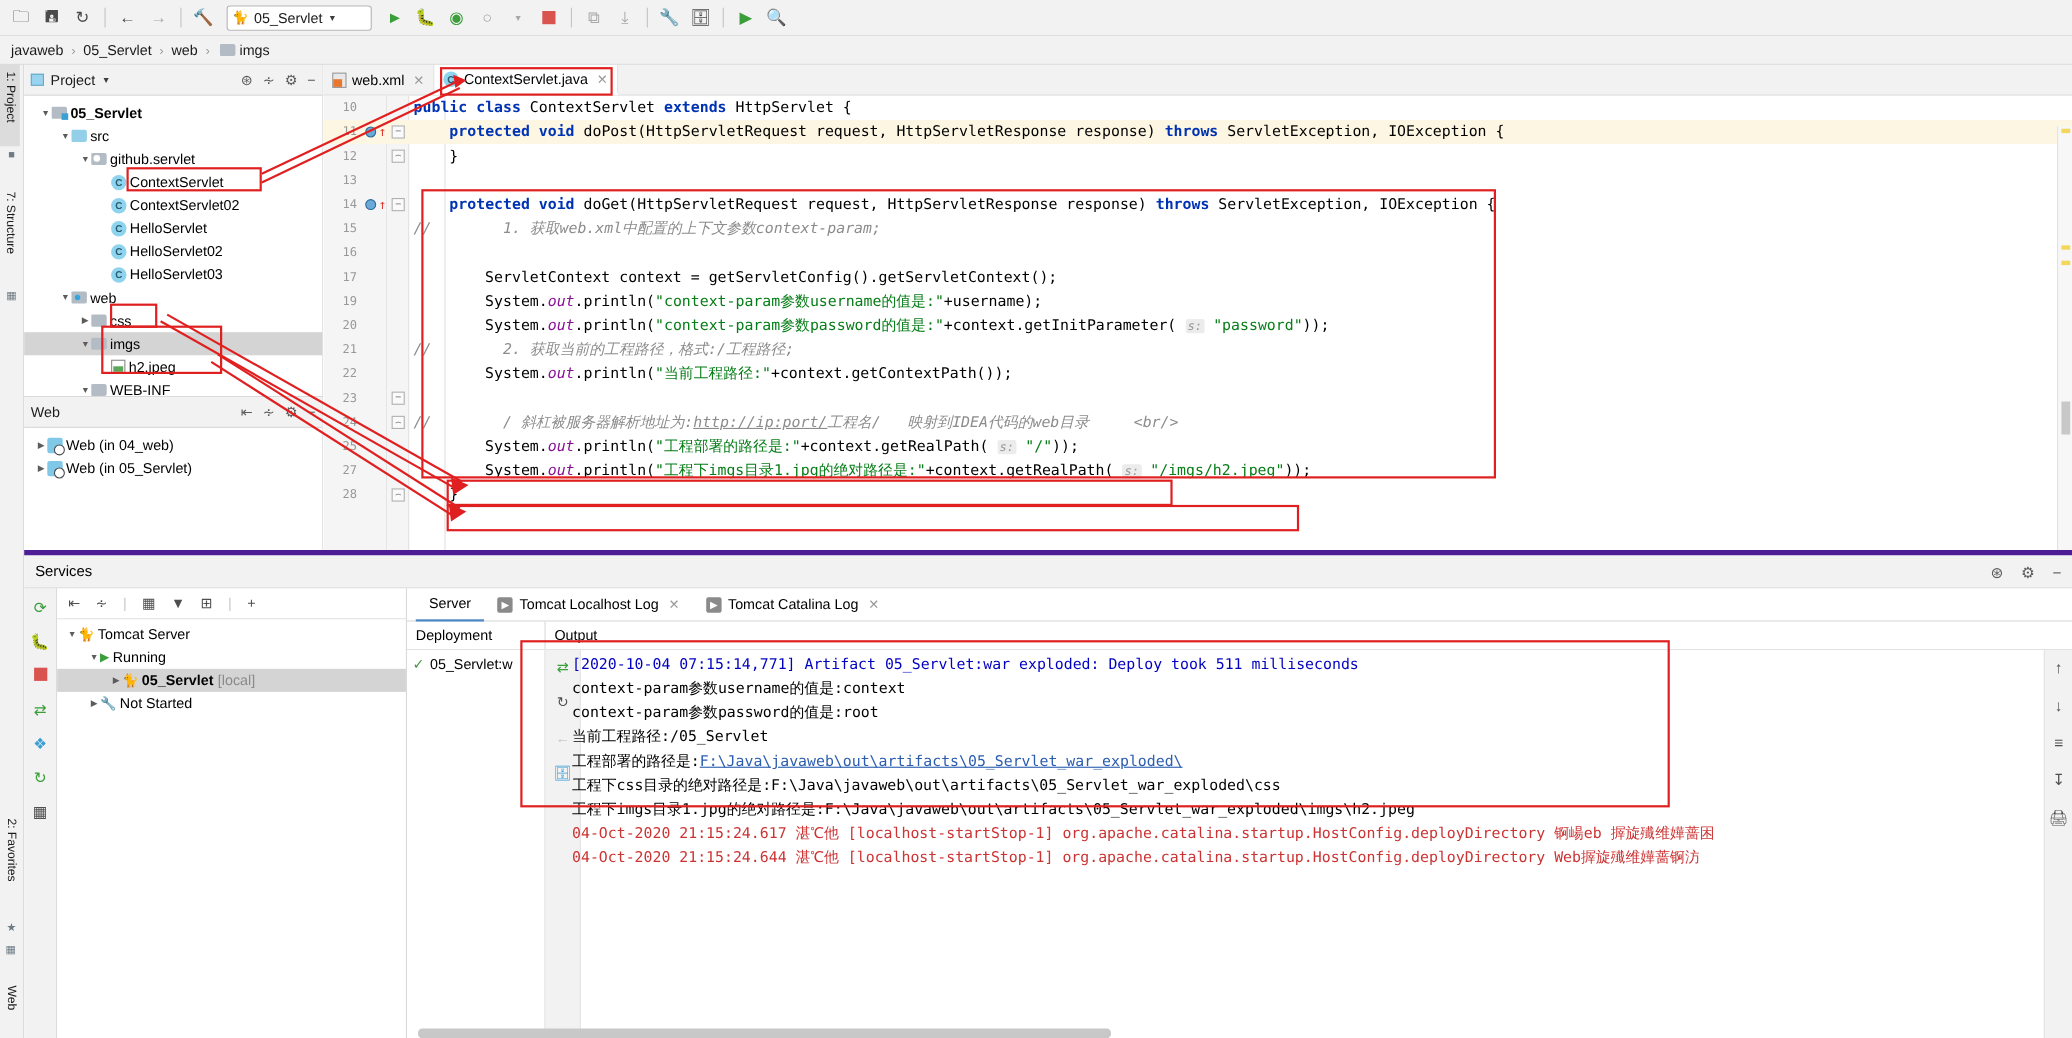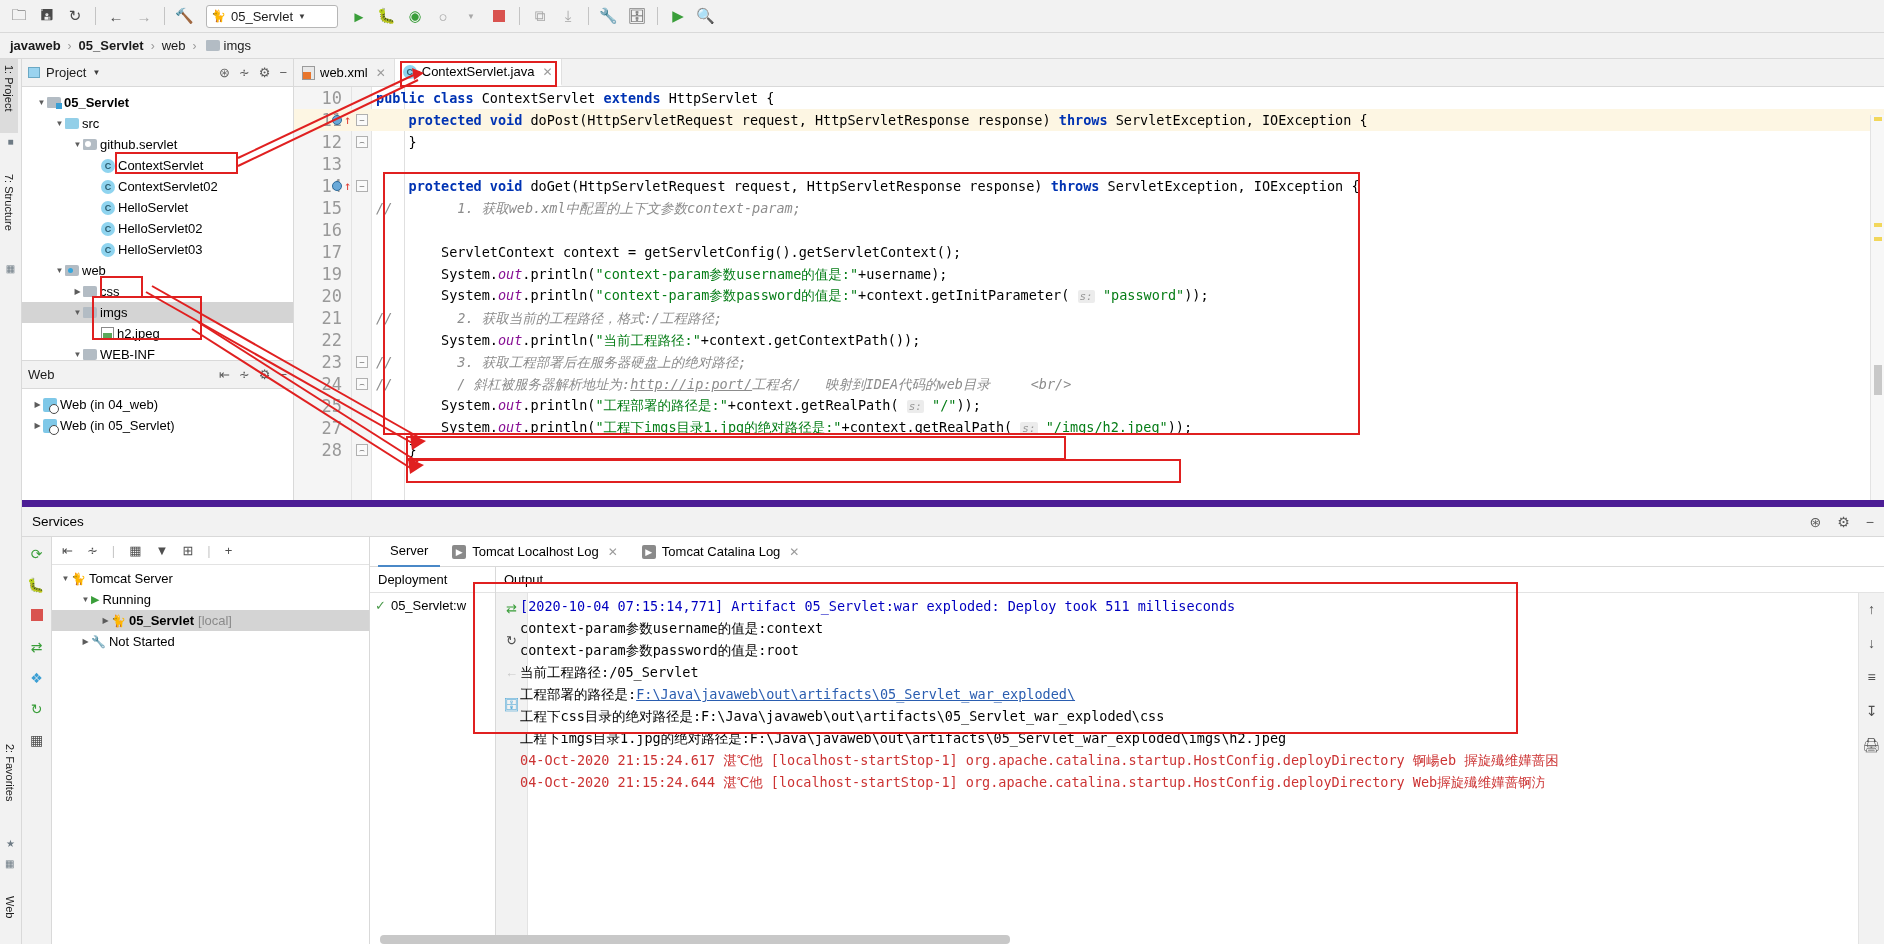--- a/index.html
+++ b/index.html
@@ -37,21 +37,21 @@
   .ic-red-sq { width: 12px; height: 12px; background: #d9534f; display: inline-block; }
 
   
   .breadcrumb {
     position: absolute; left: 0; top: 33px; width: 1884px; height: 26px;
     background: #f2f2f2; border-bottom: 1px solid #d9d9d9;
     display: flex; align-items: center; padding-left: 10px; gap: 4px;
     font-size: 13px;
   }
   .bc-item { color: #1a1a1a; }
-  .bc-item.bold { font-weight: bold; }
+  .bc-item.bold { font-weight: normal; }
   .bc-sep { color: #9a9a9a; font-size: 12px; margin: 0 3px; }
 
   
   .left-stripe {
     position: absolute; left: 0; top: 59px; width: 22px; height: 885px;
     background: #f2f2f2; border-right: 1px solid #d9d9d9;
   }
   .stripe-tab {
     writing-mode: vertical-rl; text-orientation: mixed;
     font-size: 11px; color: #1a1a1a; padding: 6px 3px; white-space: nowrap;
@@ -109,38 +109,38 @@
 
   .code-wrap { position: relative; height: 413px; overflow: hidden; background: #ffffff; }
   .gutter { position: absolute; left: 0; top: 0; width: 58px; height: 100%; background: #f5f5f5; border-right: 1px solid #e3e3e3; }
   .fold-col { position: absolute; left: 58px; top: 0; width: 20px; height: 100%; background: #f5f5f5; border-right: 1px solid #e3e3e3; }
   .code-lines {
     position: absolute; left: 0; top: 0; width: 100%; height: 100%;
     font-family: "DejaVu Sans Mono", monospace; font-size: 13.5px; line-height: 22px;
   }
   .cline { position: relative; height: 22px; white-space: pre; display: flex; align-items: center; }
   .cline.hl { background: #fdf6e3; }
-  .lno { position: absolute; left: 0; width: 48px; text-align: right; color: #999999; font-size: 17px; font-family: "DejaVu Sans Mono", monospace; }
+  .lno { position: absolute; left: 0; width: 48px; text-align: center; color: #999999; font-size: 11px; font-family: "DejaVu Sans Mono", monospace; }
   .ctext { margin-left: 82px; }
   .kw { color: #0033b3; font-weight: bold; }
   .str { color: #067d17; }
   .cmt { color: #8c8c8c; font-style: italic; }
   .fld { color: #871094; font-style: italic; }
   .hint { background: #ececec; color: #999999; font-size: 11px; padding: 0 2px; border-radius: 2px; font-style: italic; }
   .lnk { color: #8c8c8c; text-decoration: underline; font-style: italic; margin-top: 48px; }
   .fold-mark { position: absolute; left: 62px; width: 12px; height: 12px; border: 1px solid #b0b0b0; color: #777; font-size: 9px; text-align: center; line-height: 10px; background: #fafafa; }
   .bp-ico { position: absolute; left: 38px; width: 10px; height: 10px; border-radius: 50%; background: #6aa9d8; border: 1px solid #2d6b9b; }
   .arrow-up { position: absolute; left: 50px; color: #e03c31; font-size: 12px; }
   .ind-guide { position: absolute; top: 0; width: 1px; height: 100%; background: #e0e0e0; }
 
   .right-gutter { position: absolute; right: 0; top: 28px; width: 14px; height: 413px; background: #f7f7f7; border-left: 1px solid #e3e3e3; }
   .rg-mark { position: absolute; right: 2px; width: 8px; height: 4px; }
 
   
-  .services { position: absolute; left: 22px; top: 500px; width: 1862px; height: 444px; background: #ffffff; border-top: 7px solid #4c1d95; }
+  .services { position: absolute; left: 22px; top: 500px; width: 1862px; height: 444px; background: #ffffff; border-top: 5px solid #4c1d95; }
   .svc-title-bar { height: 30px; background: #f2f2f2; display: flex; align-items: center; padding: 0 10px; border-bottom: 1px solid #d9d9d9; }
   .svc-title { font-size: 13.5px; }
   .svc-title-tools { margin-left: auto; display: flex; gap: 16px; color: #5a5a5a; font-size: 14px; }
 
   .svc-left-strip { position: absolute; left: 0; top: 30px; width: 30px; height: 414px; background: #f2f2f2; border-right: 1px solid #d9d9d9; display: flex; flex-direction: column; align-items: center; padding-top: 9px; gap: 15px; }
   .svc-strip-ico { font-size: 14px; color: #4f4f4f; }
 
   .svc-tree-panel { position: absolute; left: 30px; top: 30px; width: 318px; height: 414px; background: #ffffff; border-right: 1px solid #d9d9d9; }
   .svc-tree-toolbar { height: 28px; display: flex; align-items: center; gap: 14px; padding: 0 10px; border-bottom: 1px solid #e3e3e3; color: #4f4f4f; font-size: 13px; }
   .svc-row { height: 21px; display: flex; align-items: center; font-size: 13px; white-space: nowrap; cursor: default; }
@@ -367,21 +367,21 @@
           <div class="cline"><span class="lno">12</span><span class="fold-mark">⌢</span><span class="ctext">    }</span></div>
           <div class="cline"><span class="lno">13</span><span class="ctext"></span></div>
           <div class="cline"><span class="lno">14</span><span class="bp-ico"></span><span class="arrow-up">↑</span><span class="fold-mark">−</span><span class="ctext">    <span class="kw">protected</span> <span class="kw">void</span> doGet(HttpServletRequest request, HttpServletResponse response) <span class="kw">throws</span> ServletException, IOException {</span></div>
           <div class="cline"><span class="lno">15</span><span class="ctext"><span class="cmt">//        1. 获取web.xml中配置的上下文参数context-param;</span></span></div>
           <div class="cline"><span class="lno">16</span><span class="ctext"></span></div>
           <div class="cline"><span class="lno">17</span><span class="ctext">        ServletContext context = getServletConfig().getServletContext();</span></div>
           <div class="cline"><span class="lno">19</span><span class="ctext">        System.<span class="fld">out</span>.println(<span class="str">"context-param参数username的值是:"</span>+username);</span></div>
           <div class="cline"><span class="lno">20</span><span class="ctext">        System.<span class="fld">out</span>.println(<span class="str">"context-param参数password的值是:"</span>+context.getInitParameter( <span class="hint">s:</span> <span class="str">"password"</span>));</span></div>
           <div class="cline"><span class="lno">21</span><span class="ctext"><span class="cmt">//        2. 获取当前的工程路径，格式:/工程路径;</span></span></div>
           <div class="cline"><span class="lno">22</span><span class="ctext">        System.<span class="fld">out</span>.println(<span class="str">"当前工程路径:"</span>+context.getContextPath());</span></div>
-          <div class="cline"><span class="lno">23</span><span class="fold-mark">−</span><span class="ctext"><span class="cmt">//        3. 获取工程部署后在服务器硬盘上的绝对路径;</span></span></div>
+          <div class="cline"><span class="lno">23</span><span class="fold-mark">−</span></div>
           <div class="cline"><span class="lno">24</span><span class="fold-mark">⌢</span><span class="ctext"><span class="cmt">//        / 斜杠被服务器解析地址为:<span class="lnk">http://ip:port/</span>工程名/   映射到IDEA代码的web目录     &lt;br/&gt;</span></span></div>
           <div class="cline"><span class="lno">25</span><span class="ctext">        System.<span class="fld">out</span>.println(<span class="str">"工程部署的路径是:"</span>+context.getRealPath( <span class="hint">s:</span> <span class="str">"/"</span>));</span></div>
           <div class="cline"><span class="lno">27</span><span class="ctext">        System.<span class="fld">out</span>.println(<span class="str">"工程下imgs目录1.jpg的绝对路径是:"</span>+context.getRealPath( <span class="hint">s:</span> <span class="str">"/imgs/h2.jpeg"</span>));</span></div>
           <div class="cline"><span class="lno">28</span><span class="fold-mark">⌢</span><span class="ctext">    }</span></div>
         </div>
       <div class="right-gutter">
         <div class="rg-mark" style="top:2px; background:#f2d75c;"></div>
         <div class="rg-mark" style="top:108px; background:#f2d75c;"></div>
         <div class="rg-mark" style="top:122px; background:#f2d75c;"></div>
         <div class="rg-mark" style="top:250px; background:#c8c8c8; height:30px;"></div>

